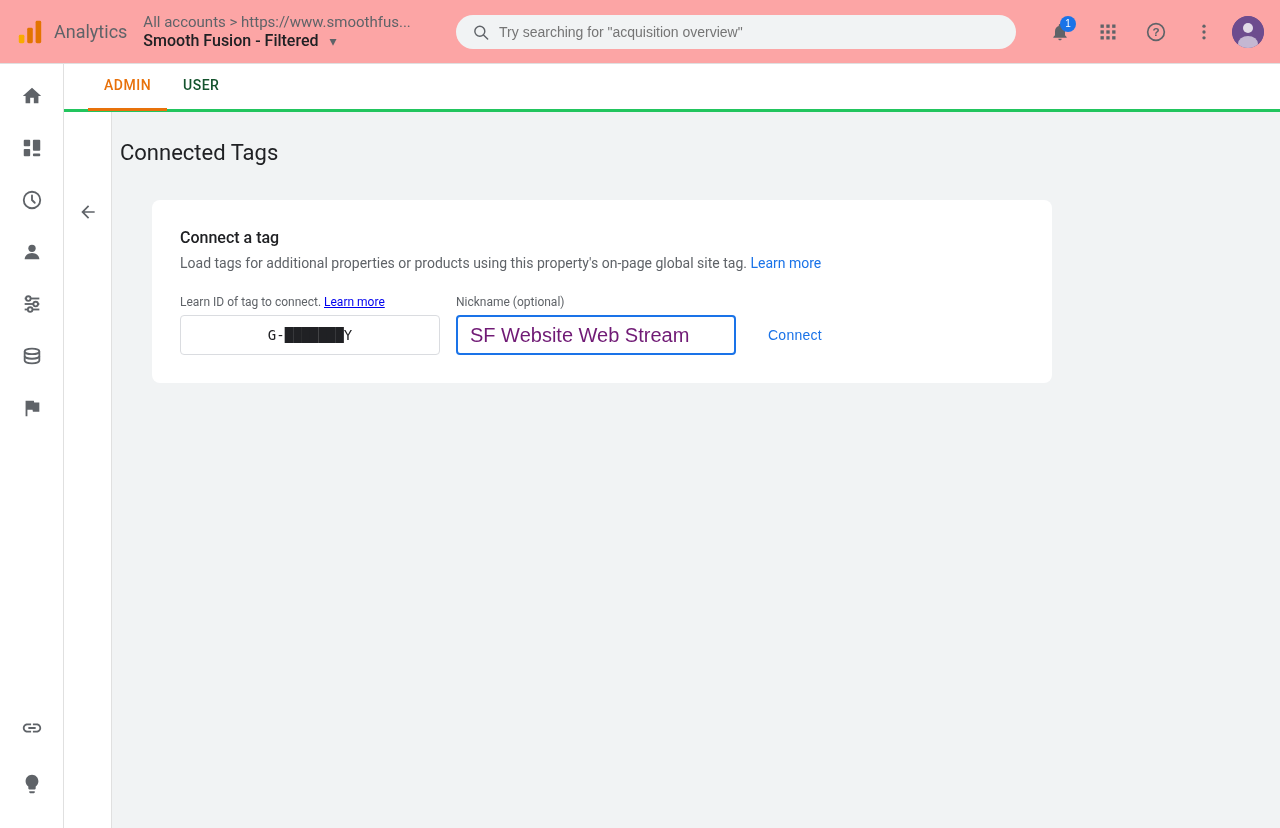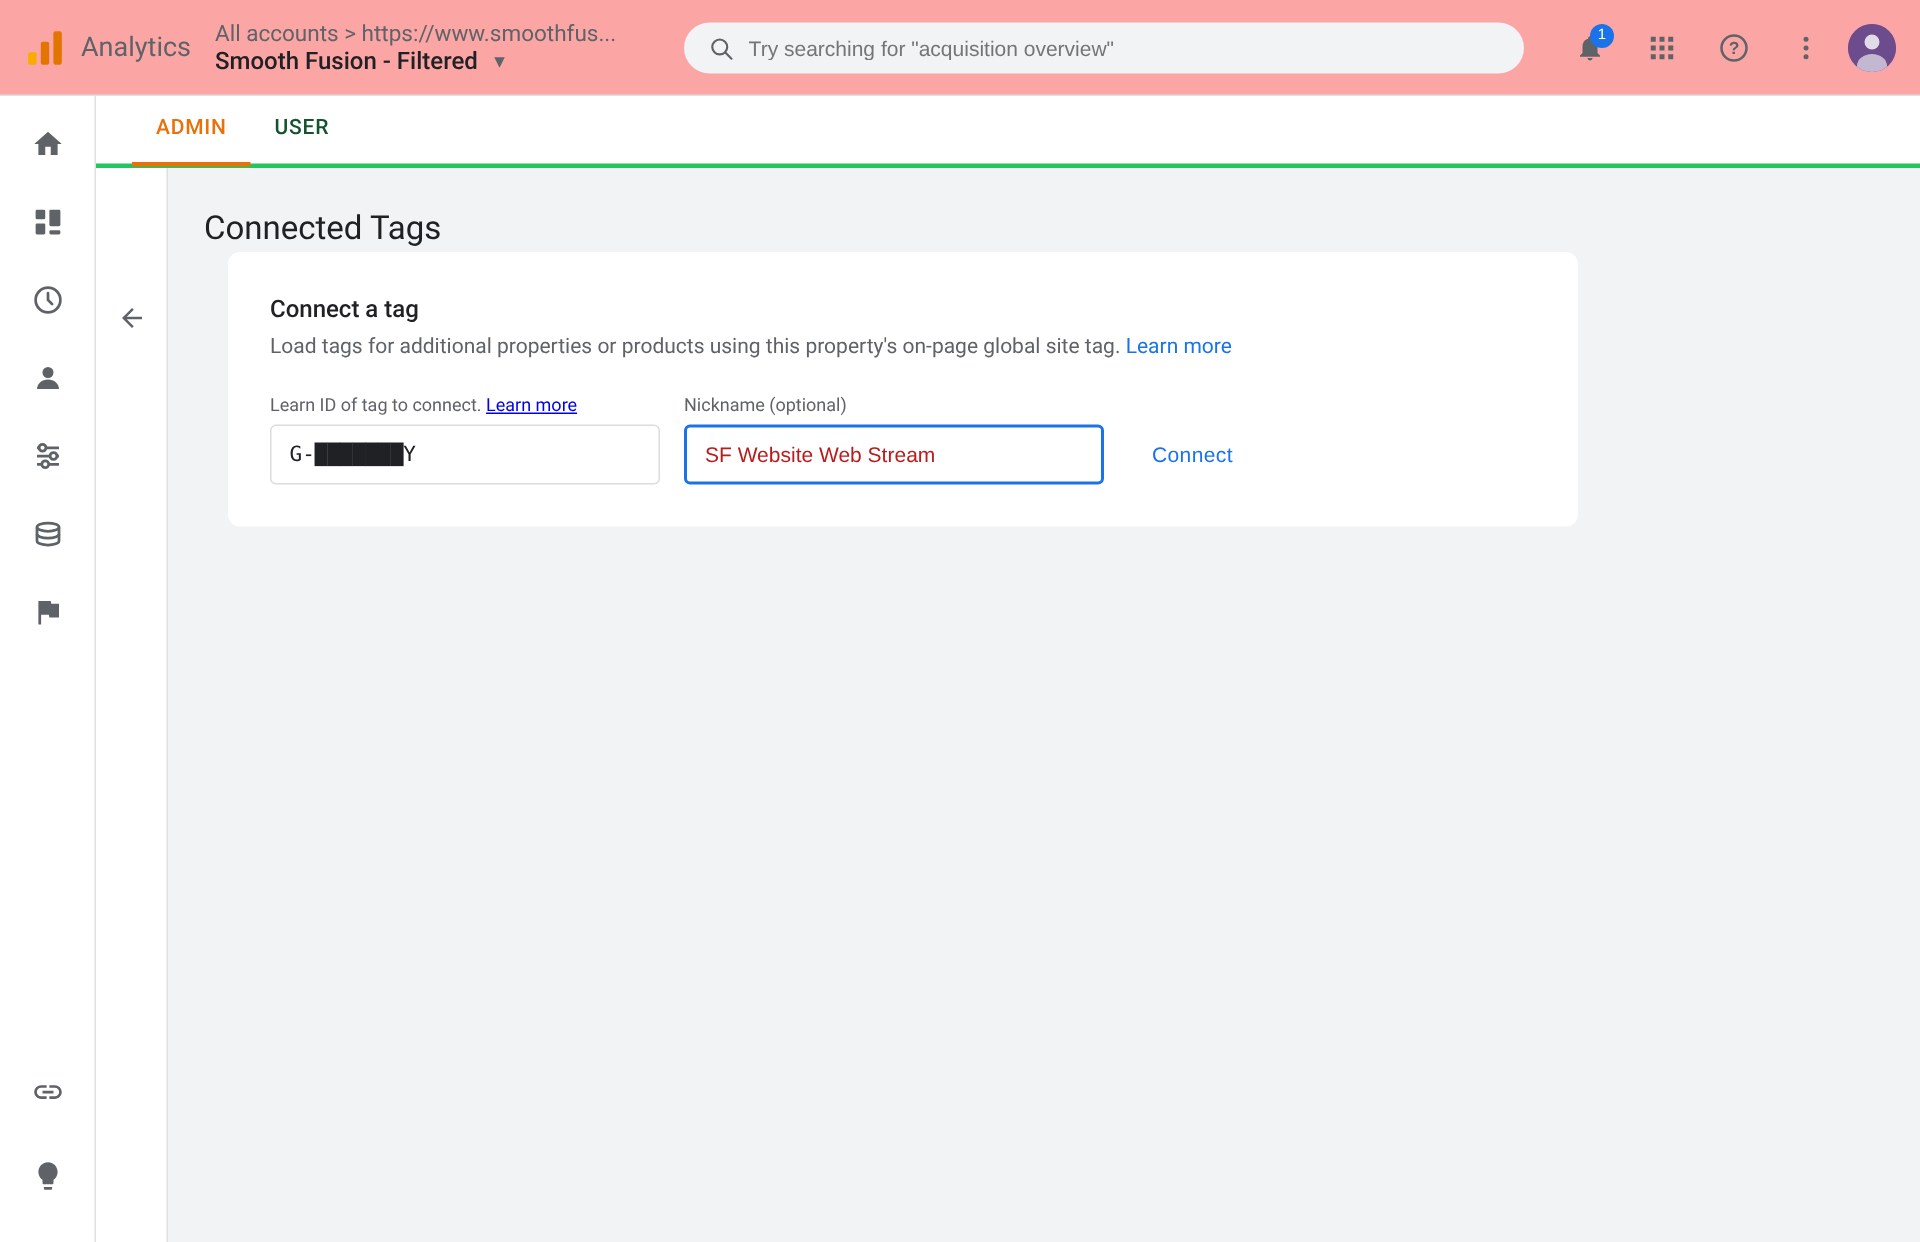--- a/index.html
+++ b/index.html
@@ -194,22 +194,22 @@
     .content {
       padding: 24px;
       background: #f1f3f4;
       min-height: calc(828px - 64px - 48px);
     }
 
     
     .page-header {
       display: flex;
       align-items: center;
-      gap: 16px;
-      margin-bottom: 0;
+      gap: 0;
+      margin-bottom: 32px;
     }
     .close-btn {
       width: 32px;
       height: 32px;
       display: flex;
       align-items: center;
       justify-content: center;
       cursor: pointer;
       color: #5f6368;
       font-size: 20px;
@@ -288,22 +288,22 @@
     .form-field label {
       font-size: 12px;
       color: #5f6368;
     }
     .form-field input {
       width: 260px;
       height: 40px;
       border: 1px solid #dadce0;
       border-radius: 4px;
       padding: 0 12px;
-      font-size: 14px;
-      color: #b91c1c;
+      font-size: 20px;
+      color: #701a75;
       outline: none;
     }
     .tag-id-input {
       font-family: monospace;
     }
 
     .connect-btn {
       height: 40px;
       padding: 0 16px;
       border: none;
@@ -489,21 +489,21 @@
         <span>Load tags for additional properties or products using this property's on-page global site tag.</span>
         <a href="#">Learn more</a>
       </div>
 
       <div class="form-row">
         <div class="form-field">
           <label>
             <span>Learn ID of tag to connect.</span>
             <a href="#"> <span>Learn more</span></a>
           </label>
-          <input type="text" class="tag-id-input" value="G-███████Y" style="font-size: 14px; color: rgb(32, 33, 36);">
+          <input type="text" class="tag-id-input" value="G-███████Y" style="font-size: 14px; color: rgb(32, 33, 36); text-align: center;">
         </div>
 
         <div class="form-field">
           <label>Nickname (optional)</label>
           <input type="text" style="width: 280px; border: 2px solid rgb(26, 115, 232);" value="SF Website Web Stream">
         </div>
 
         <button class="connect-btn">Connect</button>
       </div>
     </div>

